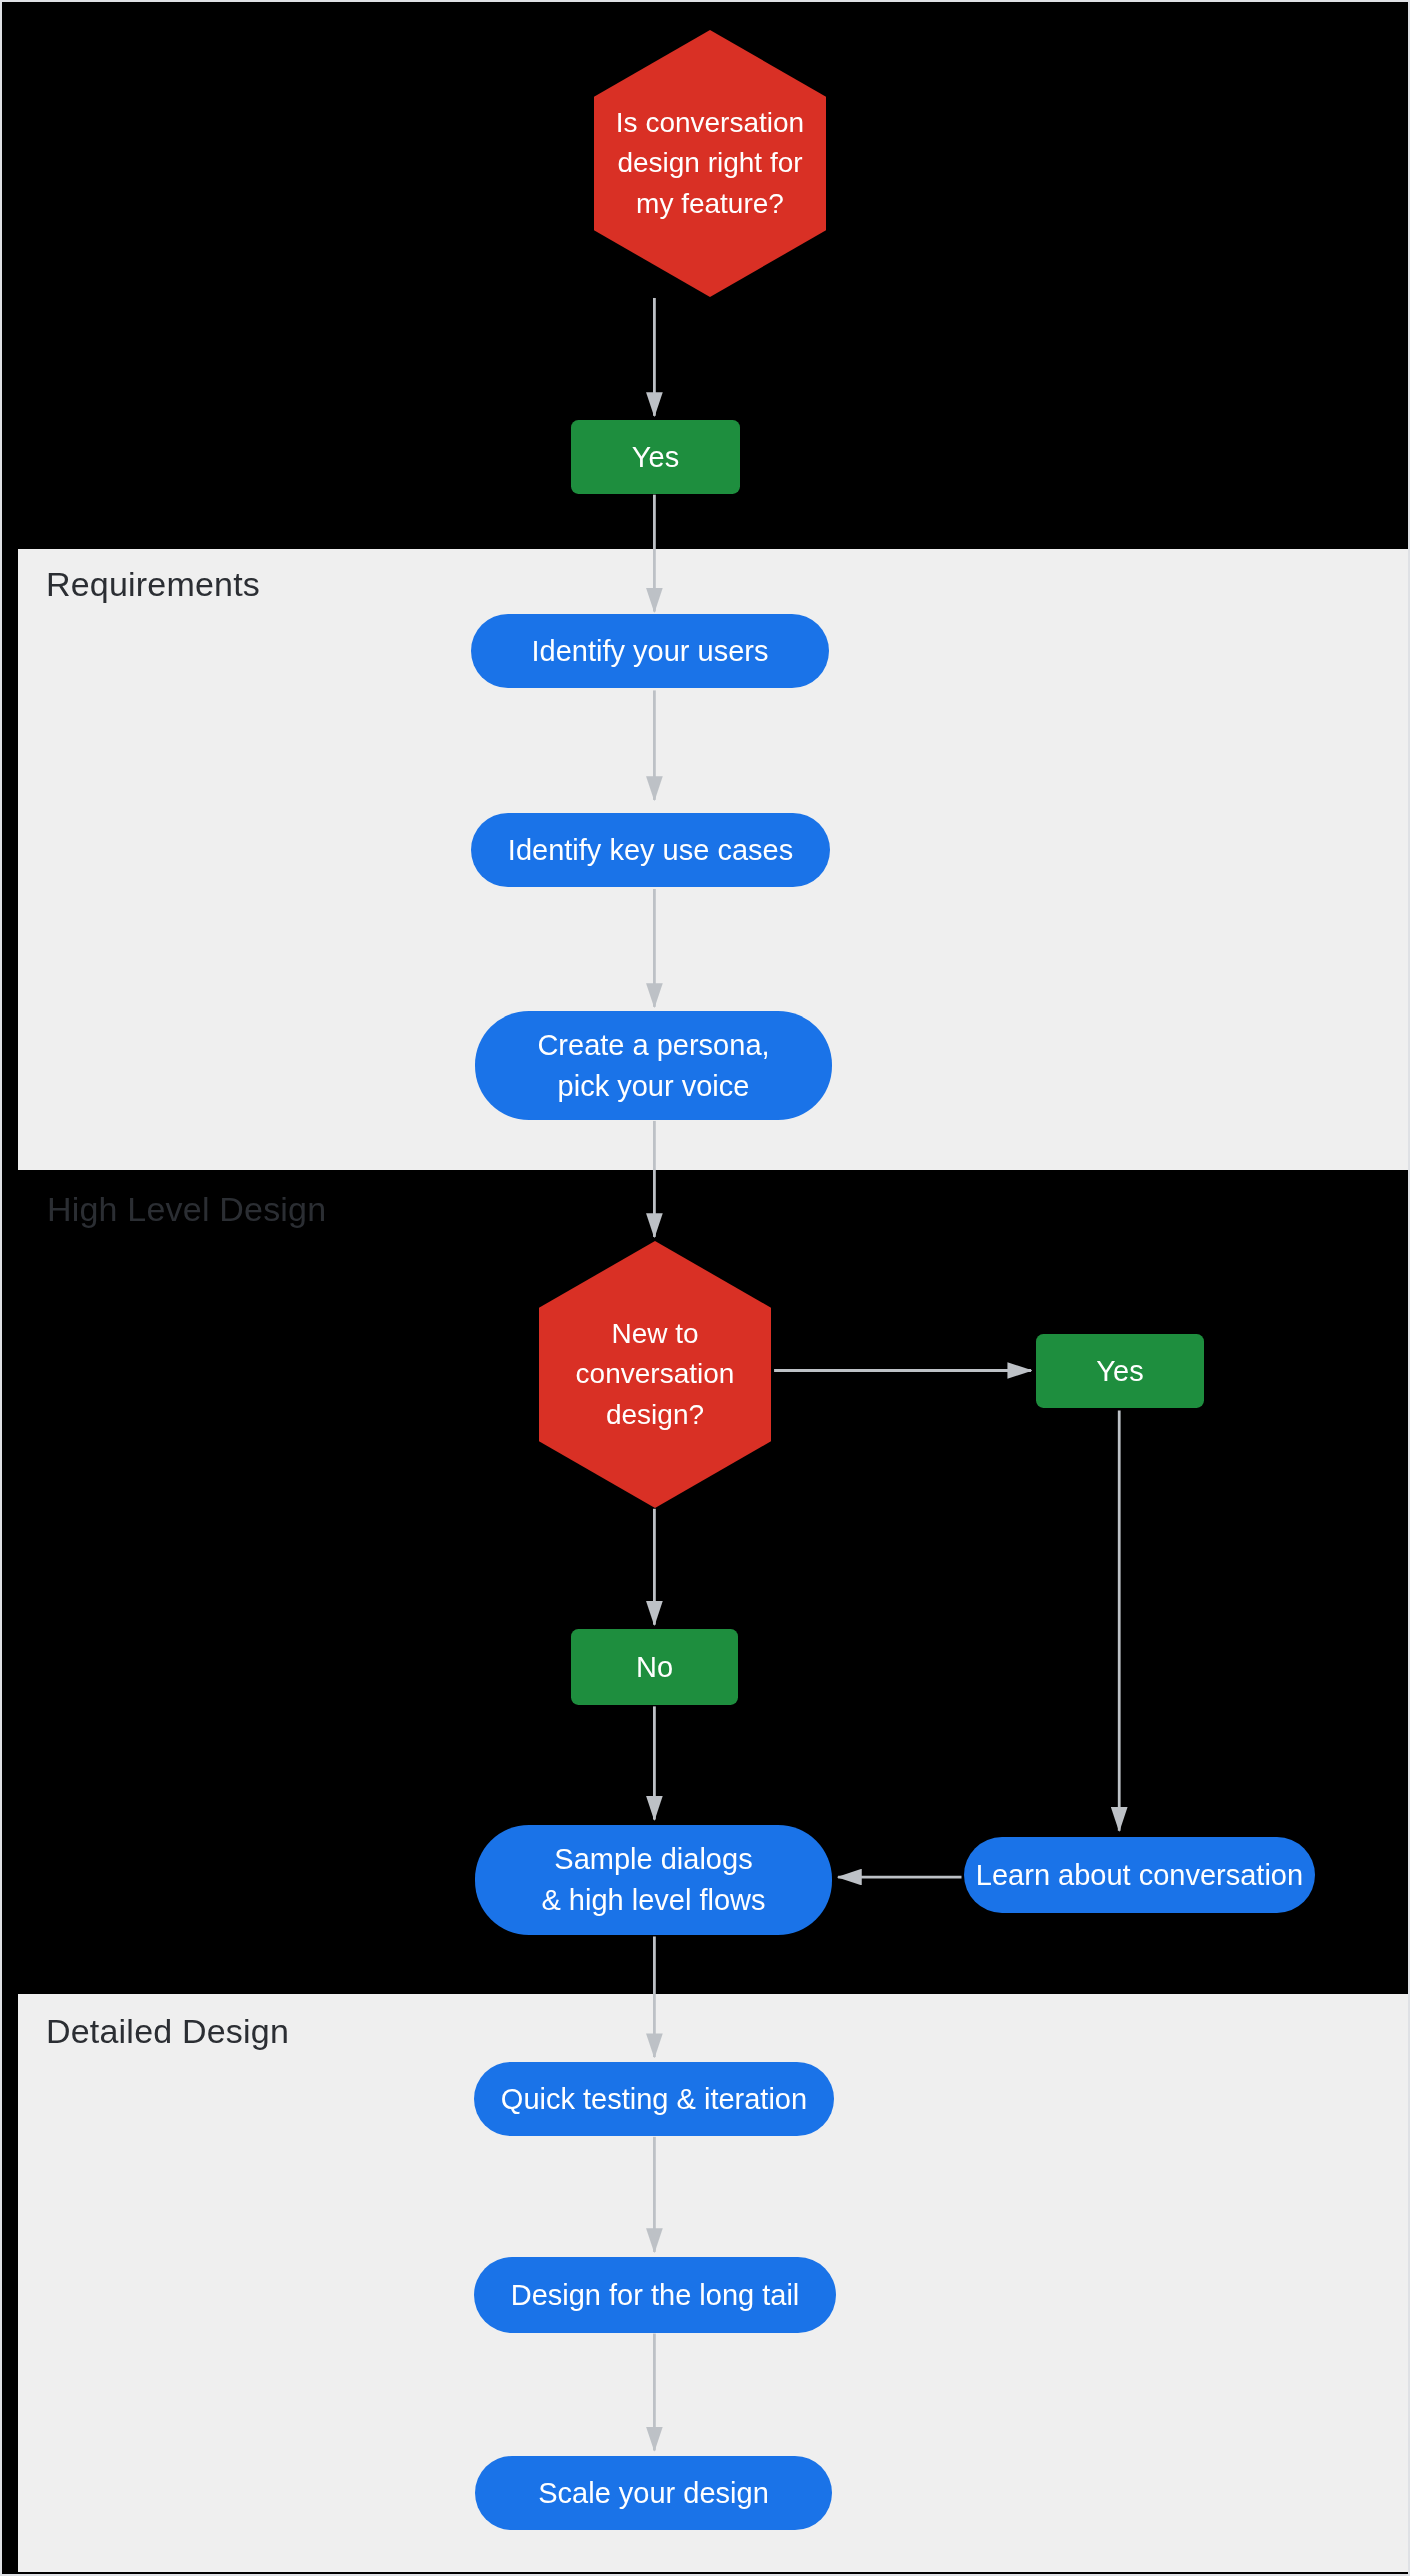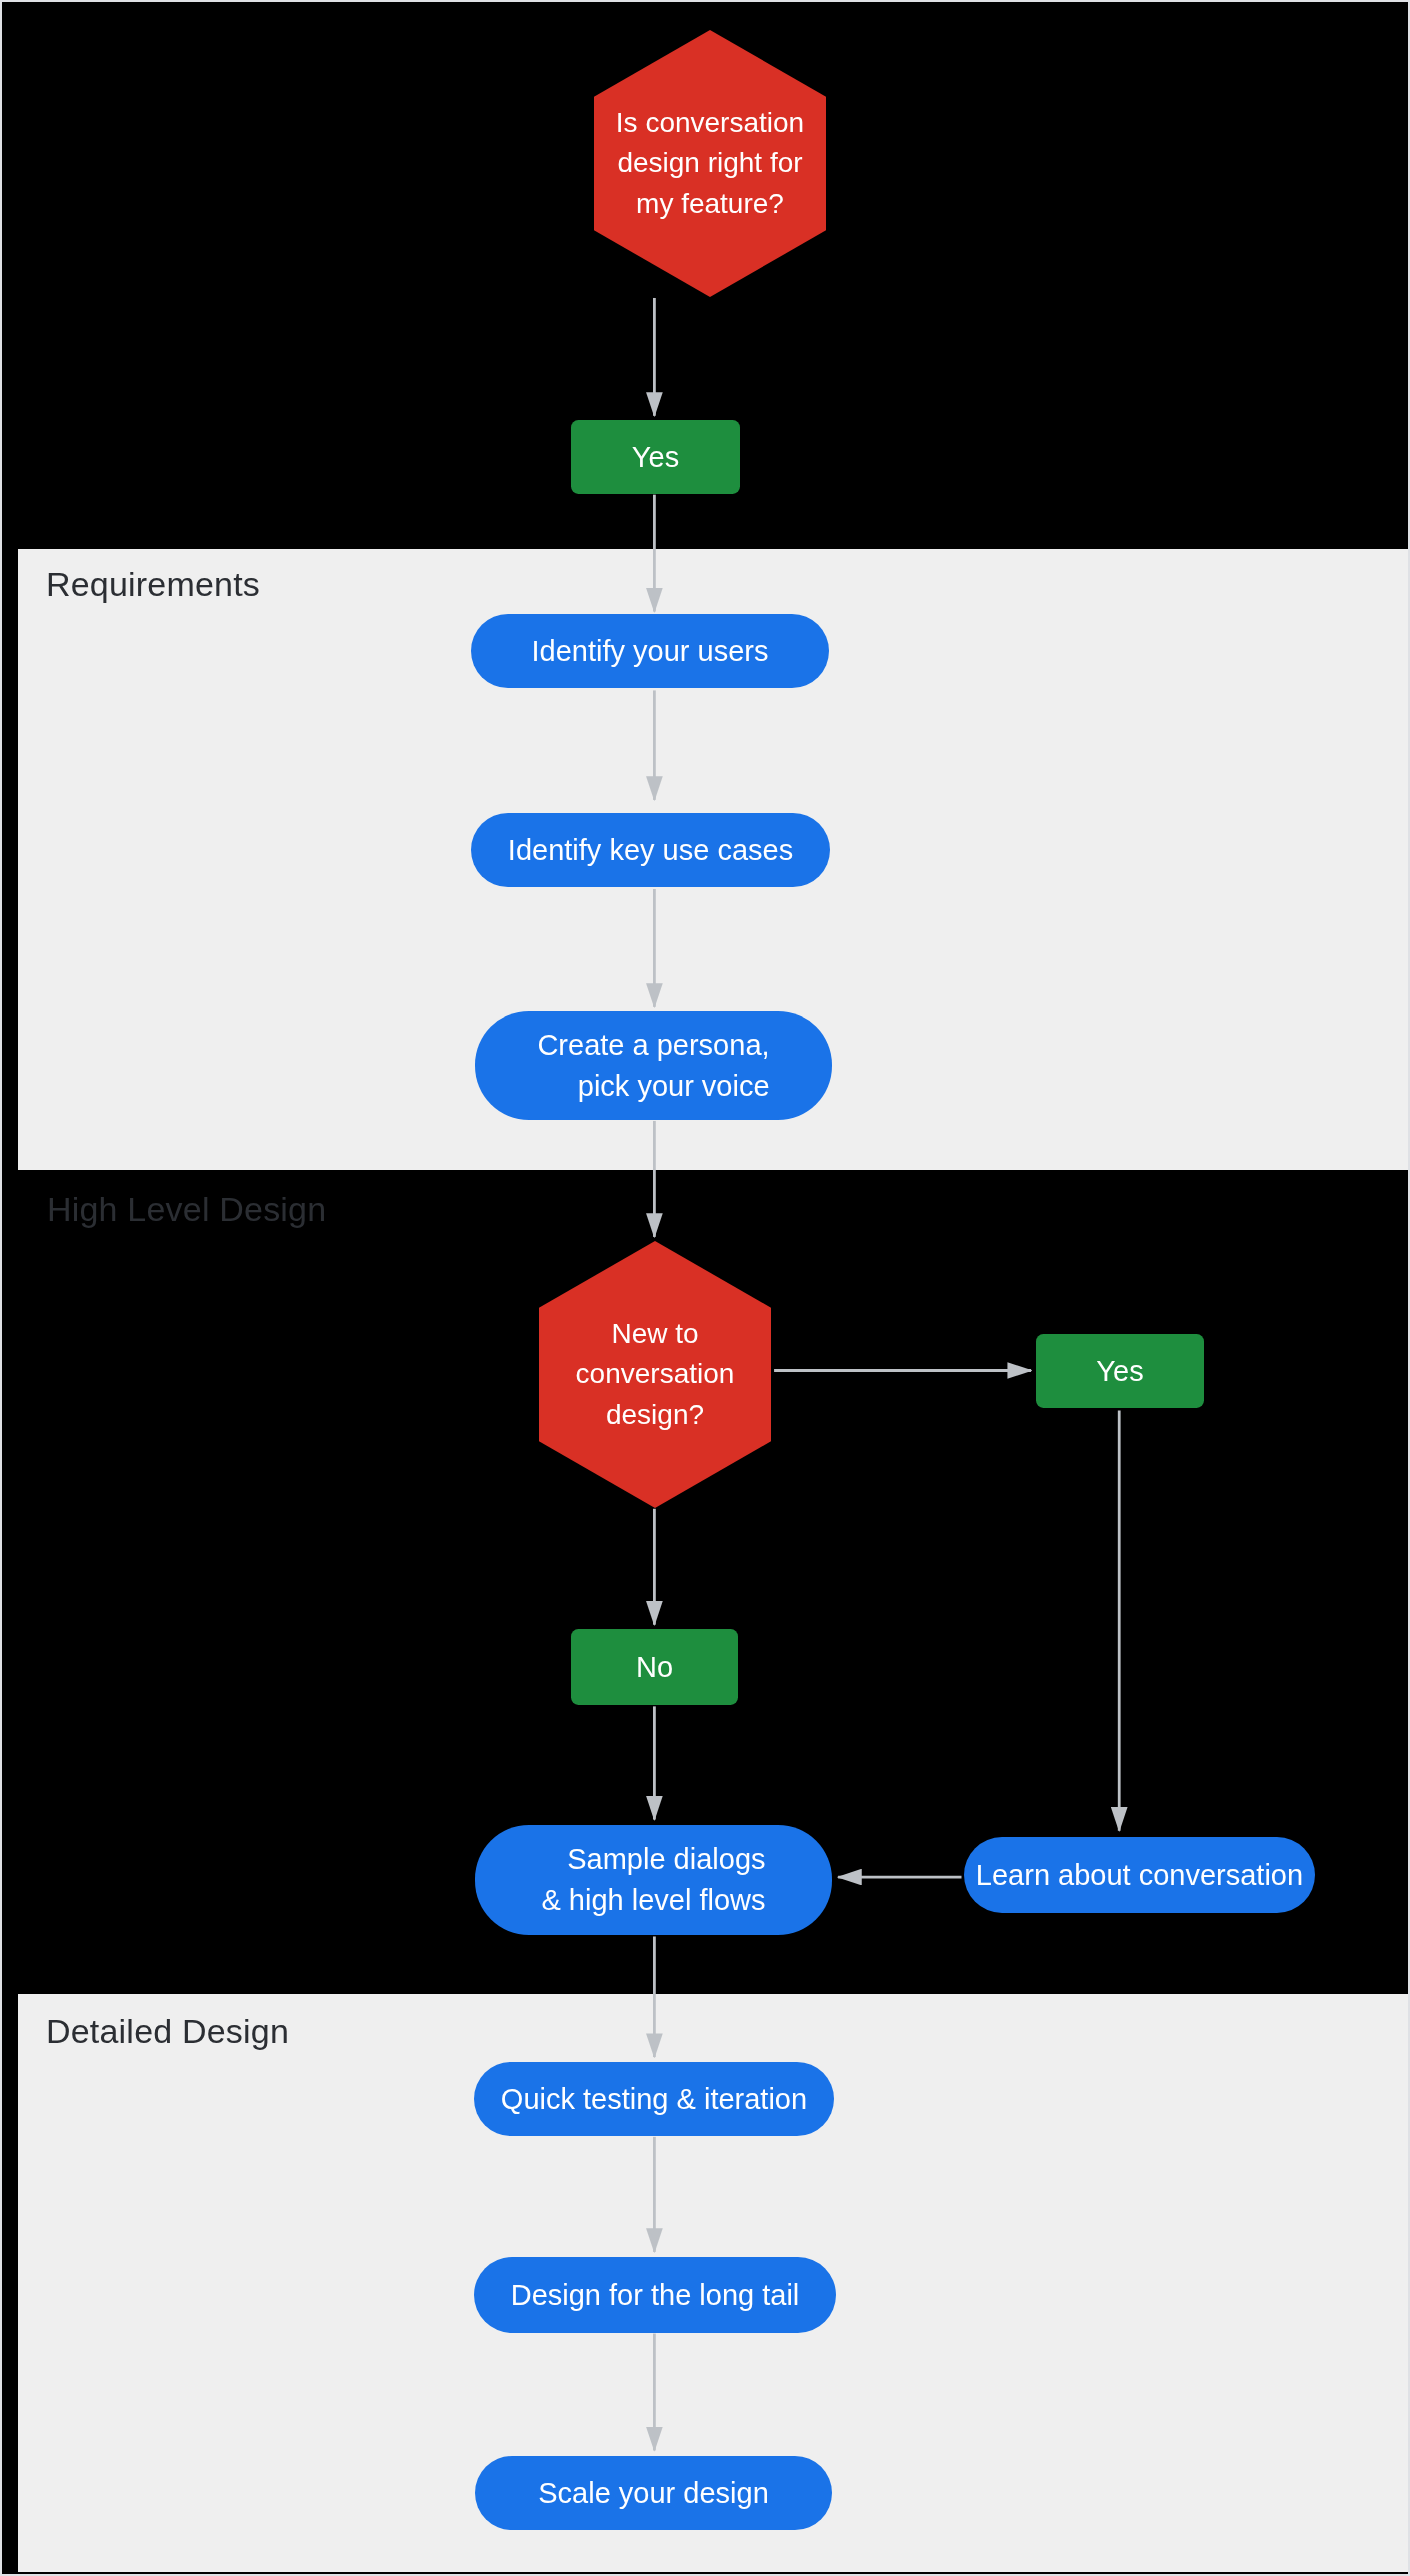--- a/index.html
+++ b/index.html
@@ -63,21 +63,20 @@
     clip-path: polygon(50% 0%, 100% 25%, 100% 75%, 50% 100%, 0% 75%, 0% 25%);
   }
   .hex .txt { font-size: 28px; line-height: 1.45; }
   .btn {
     background: var(--confirm, #1e8e3e);
     border-radius: 7.4px;
   }
   .pill {
     background: var(--step, #1a73e8);
     border-radius: 38px;
-    text-align: right;
   }
   .pill.tall { border-radius: 54px; }
 </style>
 </head>
 <body>
 
 <div id="frame">
 
   <div class="band dark" style="top:0;      height:547px;"></div>
   <div class="band light" style="top:547px;  height:622px;">

